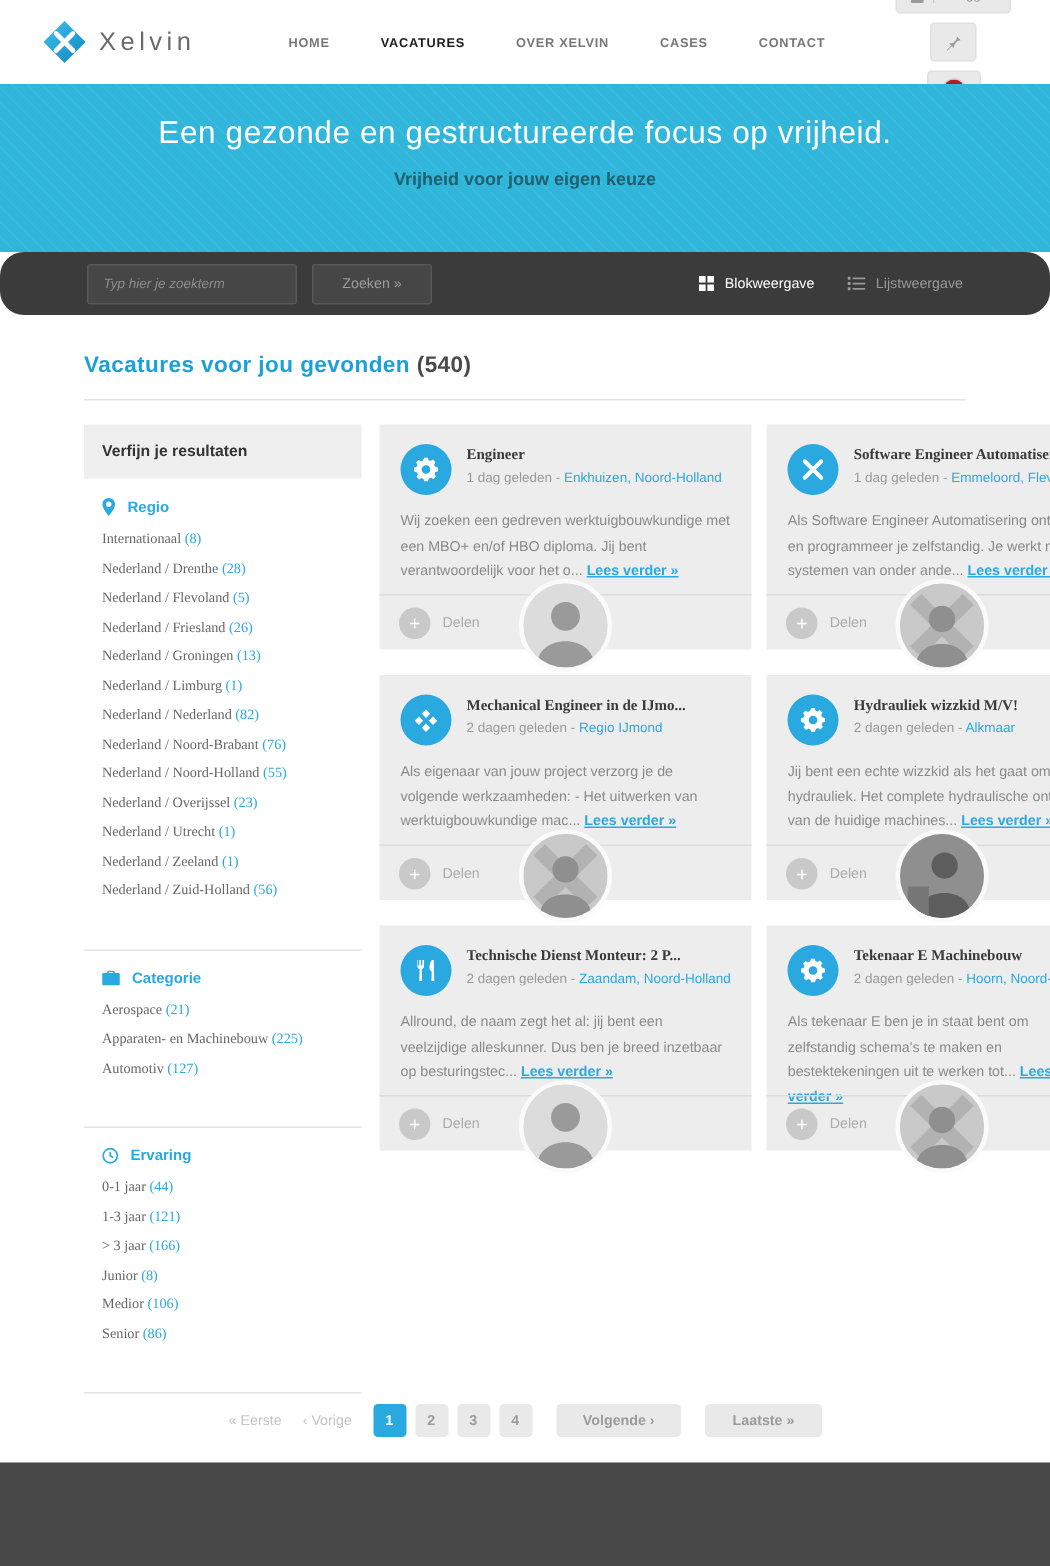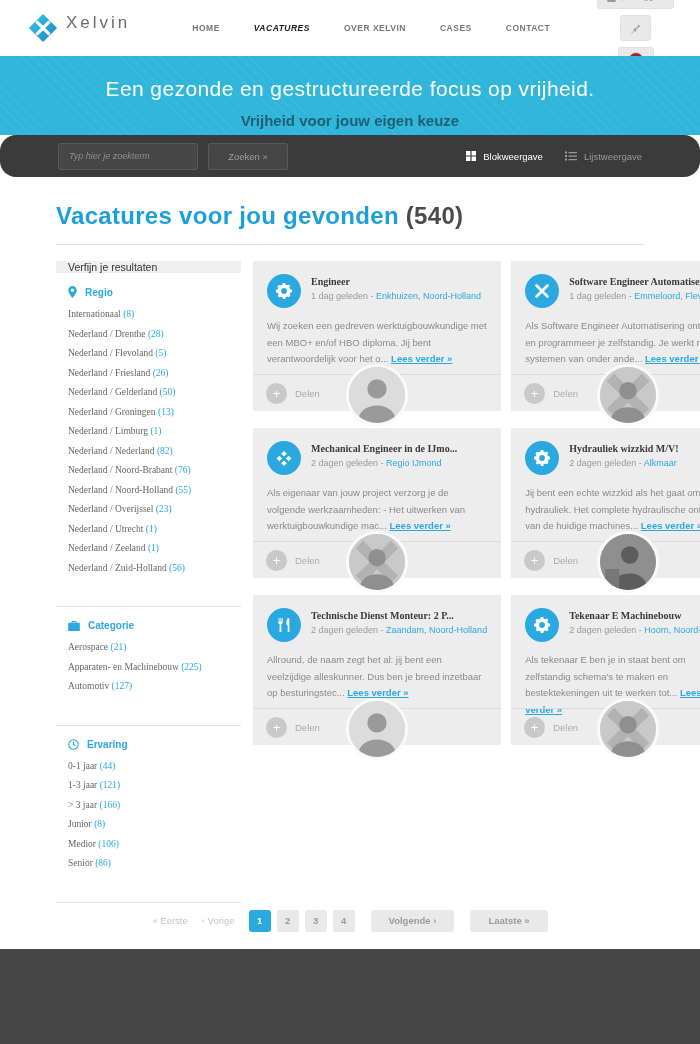--- a/index.html
+++ b/index.html
@@ -2,59 +2,59 @@
 <html><head>
 <meta charset="utf-8">
 <style>
   * { margin:0; padding:0; box-sizing:border-box; }
   html,body { background:#fff; }
   body { font-family:"Liberation Sans", sans-serif; width:700px; }
   .page { width:700px; height:1044px; display:flex; flex-direction:column; overflow:hidden; background:#fff; }
 
   
   .site-header { height:56px; display:flex; align-items:center; padding:0 26px 0 28px; background:#fff; flex:none; }
-  .logo { display:flex; gap:8px; }
+  .logo { display:flex; align-items:center; gap:8px; }
   .logo-text { font-size:17px; color:#6b6b6b; letter-spacing:3px; }
   .main-nav { display:flex; gap:34px; margin-left:62px; }
   .nav-item { font-size:8.5px; font-weight:700; color:#777; letter-spacing:.5px; cursor:pointer; }
-  .nav-item.active { color:#1c1c1c;font-style:italic; }
+  .nav-item.active { color:#1c1c1c; }
   .header-actions { margin-left:auto; display:flex; gap:6px; align-items:center;flex-direction:column; }
   .hbtn { background:#e9e9e9; border:1px solid #e0e0e0; border-radius:3px; height:26px; display:flex; align-items:center; gap:6px; padding:0 9px; color:#9a9a9a; font-size:9px; cursor:pointer; }
   .hbtn .divider { width:1px; height:12px; background:#c9c9c9; }
   .flag { width:16px; height:16px; border-radius:50%; overflow:hidden; display:flex; flex-direction:column; border:1px solid #cfcfcf; }
   .flag div { flex:1; }
   .flag .r { background:#ae1c28; } .flag .w { background:#fff; } .flag .b { background:#21468b; }
 
   
-  .hero { height:79px; flex:none; background:#2fb6da;
+  .hero { height:112px; flex:none; background:#2fb6da;
     background-image: repeating-linear-gradient(45deg, rgba(255,255,255,.05) 0 1px, transparent 1px 7px);
     text-align:center; padding-top:21px; }
   .hero-title { color:#fff; font-size:21px; font-weight:400; letter-spacing:.4px; }
-  .hero-sub { margin-top:11px; color:#20606f; font-size:15px; font-weight:700; }
+  .hero-sub { margin-top:11px; color:#20606f; font-size:12px; font-weight:700; }
 
   
   .searchbar { height:42px; flex:none; background:#3b3b3b; display:flex; align-items:center; padding:0 58px;border-radius:16px; }
   .search-input { width:140px; height:27px; background:#464646; border:1px solid #585858; border-radius:2px; color:#cfcfcf; font-size:9px; font-style:italic; padding:0 10px; outline:none; }
   .search-input::placeholder { color:#8d8d8d; }
   .search-btn { margin-left:10px; width:80px; height:27px; background:#464646; border:1px solid #585858; border-radius:2px; color:#9d9d9d; font-size:9.5px; cursor:pointer; }
   .view-toggles { margin-left:auto; display:flex; gap:22px; }
   .view-toggle { display:flex; align-items:center; gap:7px; font-size:9.5px; color:#999; cursor:pointer; }
   .view-toggle.active { color:#fff; }
 
   
   .main { padding:0 56px; }
-  .results-title { margin-top:25px; font-size:24px; font-weight:700; color:#1d9fd9; letter-spacing:.3px; }
+  .results-title { margin-top:25px; font-size:15px; font-weight:700; color:#1d9fd9; letter-spacing:.3px; }
   .results-title .count { color:#4a4a4a; }
   .rule { border:none; border-top:1px solid #e3e3e3; margin-top:14px; }
 
   .content { display:flex; gap:12px; margin-top:16px; }
 
   
   .sidebar { width:185px; flex:none; }
-  .sidebar-head { background:#efefef; padding:0 12px; font-size:10.5px; font-weight:400; color:#333; }
+  .sidebar-head { background:#efefef; padding:12px 12px; font-size:10.5px; font-weight:700; color:#333; }
   .filter-section { padding:13px 0 28px 12px; border-bottom:1px solid #e3e3e3; }
   .fs-title { display:flex; align-items:center; gap:8px; color:#29a9e0; font-size:10px; font-weight:700; margin-bottom:7px; cursor:pointer; }
   .fs-item { font-size:9.5px; color:#666; line-height:19.5px; cursor:pointer;font-family:Liberation Serif, serif; }
   .fs-item .cnt { color:#29a9e0; }
 
   
   .cards { flex:1; display:grid; grid-template-columns:1fr 1fr; column-gap:10px; align-content:start; }
   .vacancy-card { position:relative; background:#ededed; height:150px; margin-bottom:17px; padding:13px 14px; }
   .vc-head { display:flex; gap:10px; }
   .vc-icon { width:34px; height:34px; flex:none; border-radius:50%; background:#29a9e0; color:#fff; display:flex; align-items:center; justify-content:center; }
@@ -213,21 +213,20 @@
               <svg width="9" height="12" viewBox="0 0 12 16">
                   <path fill="#29a9e0" d="M6 0C2.9 0 .4 2.5.4 5.6.4 9.8 6 16 6 16s5.6-6.2 5.6-10.4C11.6 2.5 9.1 0 6 0zm0 8a2.4 2.4 0 1 1 0-4.8A2.4 2.4 0 0 1 6 8z"></path>
                 </svg>
             </span>
             <span>Regio</span>
           </div>
           <div class="fs-item"><span>Internationaal</span> <span class="cnt">(8)</span></div>
           <div class="fs-item"><span>Nederland / Drenthe</span> <span class="cnt">(28)</span></div>
           <div class="fs-item"><span>Nederland / Flevoland</span> <span class="cnt">(5)</span></div>
           <div class="fs-item"><span>Nederland / Friesland</span> <span class="cnt">(26)</span></div>
-          <div class="fs-item"><span>Nederland / Gelderland</span> <span class="cnt">(50)</span></div>
           <div class="fs-item"><span>Nederland / Groningen</span> <span class="cnt">(13)</span></div>
           <div class="fs-item"><span>Nederland / Limburg</span> <span class="cnt">(1)</span></div>
           <div class="fs-item"><span>Nederland / Nederland</span> <span class="cnt">(82)</span></div>
           <div class="fs-item"><span>Nederland / Noord-Brabant</span> <span class="cnt">(76)</span></div>
           <div class="fs-item"><span>Nederland / Noord-Holland</span> <span class="cnt">(55)</span></div>
           <div class="fs-item"><span>Nederland / Overijssel</span> <span class="cnt">(23)</span></div>
           <div class="fs-item"><span>Nederland / Utrecht</span> <span class="cnt">(1)</span></div>
           <div class="fs-item"><span>Nederland / Zeeland</span> <span class="cnt">(1)</span></div>
           <div class="fs-item"><span>Nederland / Zuid-Holland</span> <span class="cnt">(56)</span></div>
         </div>

